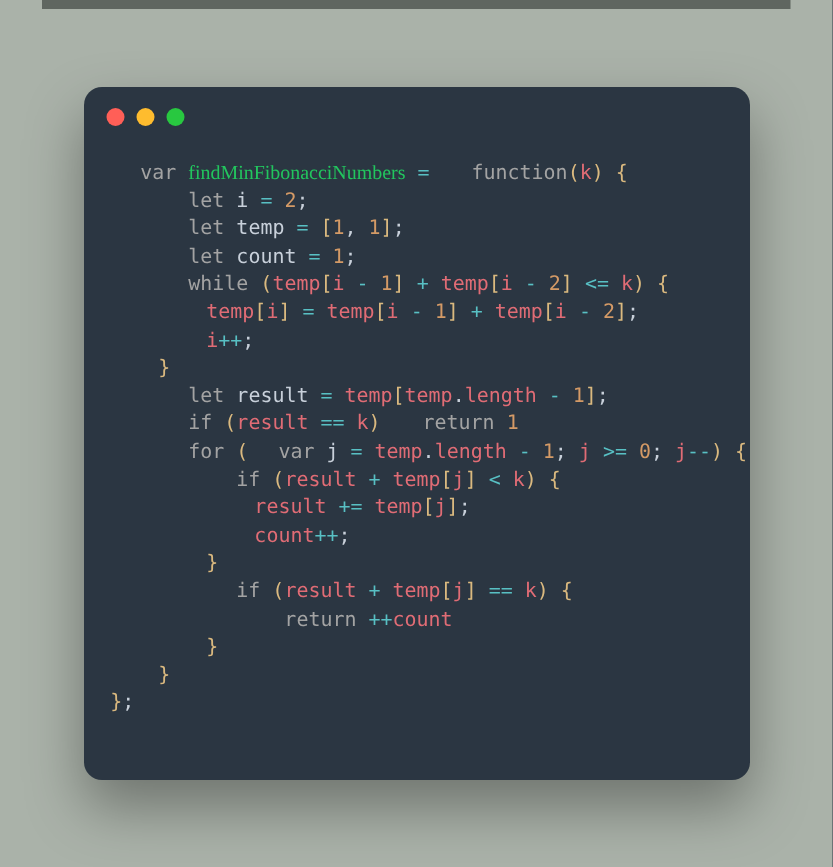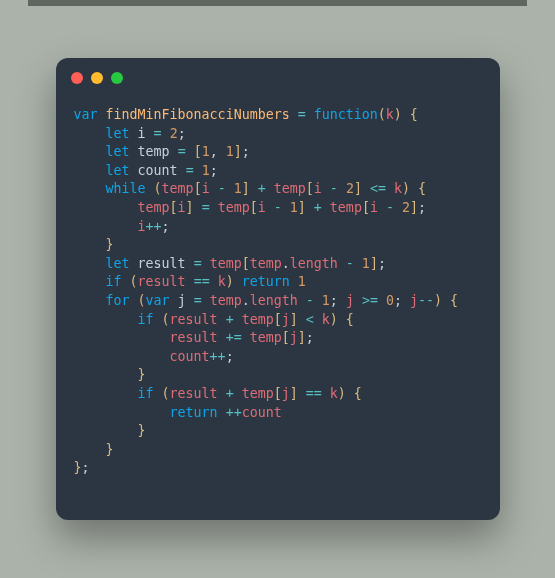--- a/index.html
+++ b/index.html
@@ -41,22 +41,22 @@
   .code {
     position: absolute;
     top: 48px;
     left: 18px;
     right: 10px;
     font-size: 13.3px;
     line-height: 18.6px;
     white-space: pre;
     color: #c8d0da;
   }
-  .k  { color: #0ea5e9; }  
-  .fn { color: #fdba74; }  
+  .k  { color: #a3a3a3; margin-left: 20px; }  
+  .fn { color: #22c55e; font-family: Liberation Serif, serif; }  
   .id { color: #c8d0da; }  
   .v  { color: #e06c75; }  
   .n  { color: #d49a66; }  
   .p  { color: #c8d0da; }  
   .op { color: #58c0c4; }  
   .pr { color: #dab97f; }  
 </style>
 </head>
 <body>
 

